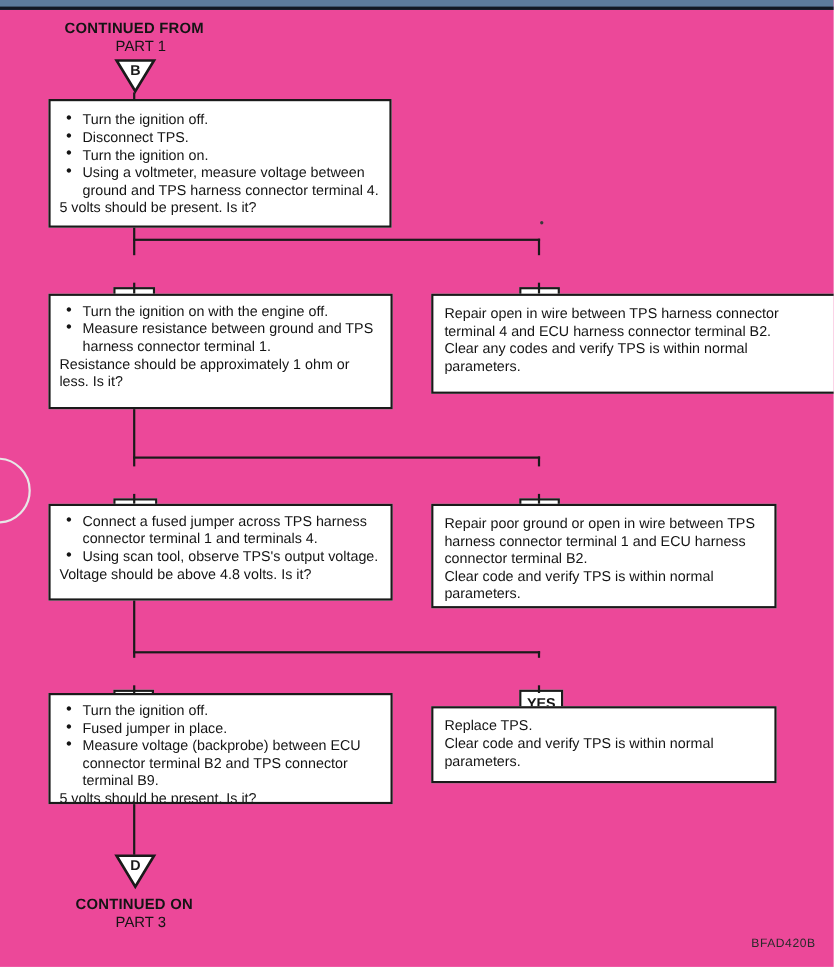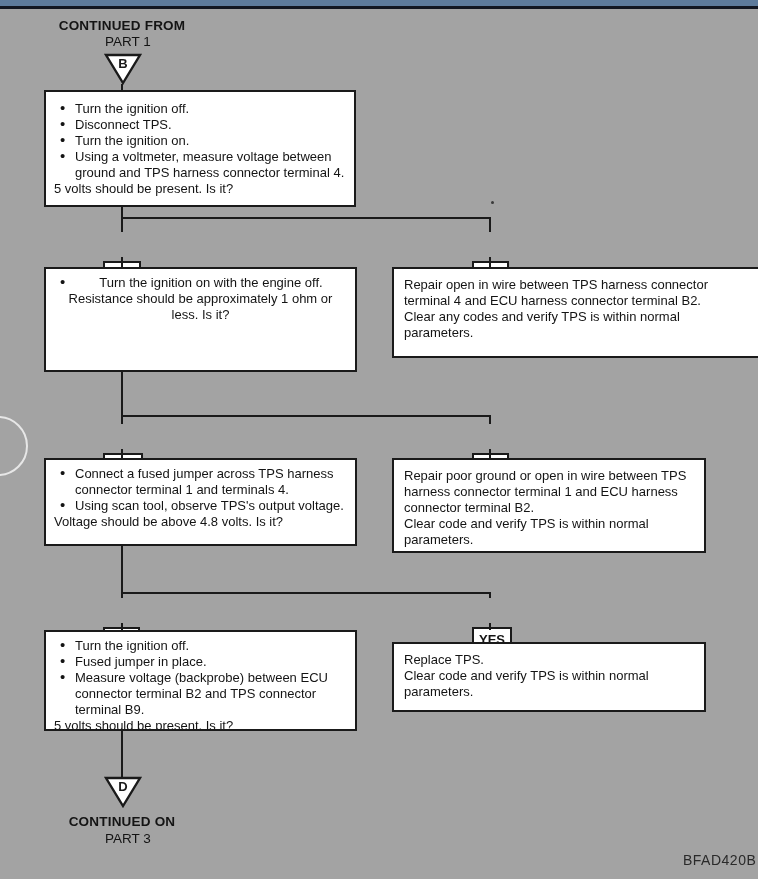--- a/index.html
+++ b/index.html
@@ -1,18 +1,18 @@
 <!DOCTYPE html>
 <html><head>
 <meta charset="utf-8">
 <style>
   html,body { margin:0; padding:0; background:#ffffff; }
   .page {
     position:relative; width:758px; height:879px; overflow:hidden;
-    background:#a3a3a3; color:#141414;
+    background:#ec4899; color:#141414;
     font-family:"Liberation Sans", sans-serif;
   }
   .topbar {
     position:absolute; left:0; top:0; width:758px; height:6px;
     background:#5d7b9c; border-bottom:3px solid #121722;
   }
   .caption { position:absolute; text-align:center; font-size:13.5px; }
   .caption.bold { font-weight:bold; letter-spacing:.2px; }
   .fbox {
     position:absolute; box-sizing:border-box; background:#ffffff;
@@ -23,21 +23,21 @@
   ul.bullets li { position:relative; padding-left:21px; }
   ul.bullets li::before { content:"\2022"; position:absolute; left:6px; top:-1px; font-size:15px; }
   .question { margin:0; }
   .tag {
     position:absolute; box-sizing:border-box; background:#ffffff;
     border:2px solid #1a1a1a; font-weight:bold; font-size:13px;
     text-align:center; line-height:21px;margin-top:29px;
   }
   .vline, .hline { position:absolute; background:#1a1a1a; }
   .tri { position:absolute; }
-  .figcode { position:absolute; font-size:14px; letter-spacing:.5px; color:#2a2a2a; }
+  .figcode { position:absolute; font-size:11px; letter-spacing:.5px; color:#2a2a2a; }
   .punch-arc {
     position:absolute; left:-32px; top:416px; width:56px; height:56px;
     border-radius:50%; border:2px solid #e7e7e7; background:transparent;
   }
   .dot { position:absolute; width:3px; height:3px; background:#3a3a3a; border-radius:50%; }
 </style>
 </head>
 <body>
 
 <div class="page">
@@ -67,23 +67,24 @@
   <div class="hline" style="left:121px; top:217px; width:370px; height:2px;"></div>
   <div class="vline" style="left:489px; top:217px; width:2px; height:15px;"></div>
   <div class="dot" style="left:491px; top:201px;"></div>
 
   <div class="tag" style="left:103px; top:232px; width:38px; height:25px;">YES</div>
   <div class="tag" style="left:472px; top:232px; width:37px; height:25px;">NO</div>
 
   <div class="vline" style="left:121px; top:257px; width:2px; height:10px;"></div>
   <div class="vline" style="left:489px; top:257px; width:2px; height:10px;"></div>
 
-  <div class="fbox" style="left:44px; top:267px; width:313px; height:105px;text-align:center;">
+  <div class="fbox" style="left:44px; top:267px; width:313px; height:105px;">
     <ul class="bullets">
       <li>Turn the ignition on with the engine off.</li>
+      <li>Measure resistance between ground and TPS harness connector terminal 1.</li>
     </ul>
     <p class="question">Resistance should be approximately 1 ohm or less. Is it?</p>
   </div>
 
   <div class="fbox" style="left:392px; top:267px; width:372px; height:91px; padding:8px 10px;">
     <p class="question">Repair open in wire between TPS harness connector terminal 4 and ECU harness connector terminal B2.</p>
     <p class="question">Clear any codes and verify TPS is within normal parameters.</p>
   </div>
 
   <div class="vline" style="left:121px; top:372px; width:2px; height:52px;"></div>

